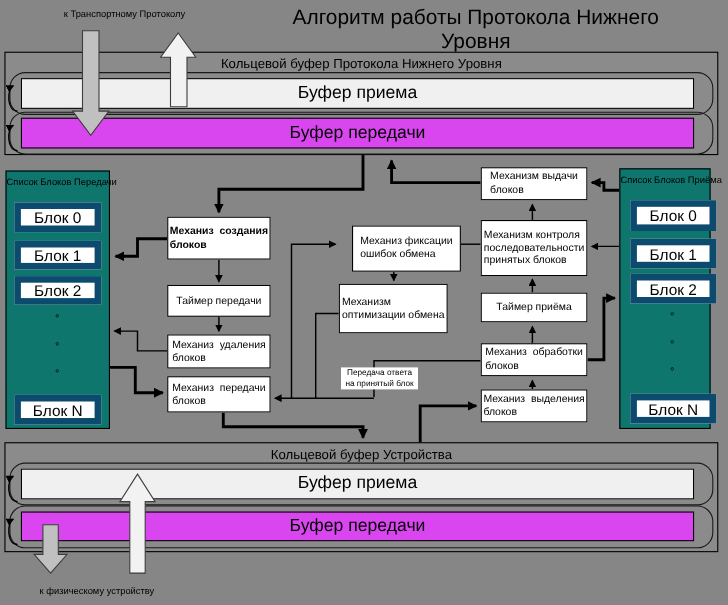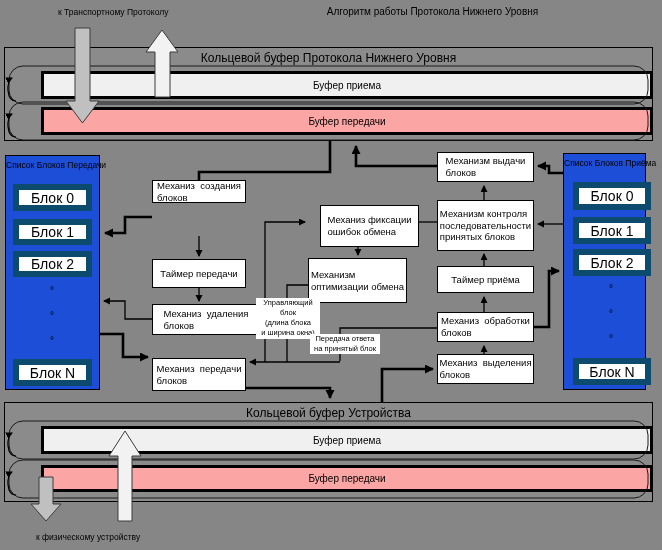--- a/index.html
+++ b/index.html
@@ -1,34 +1,34 @@
 <!DOCTYPE html>
 <html><head>
 <meta charset="utf-8">
 <style>
   html,body{margin:0;padding:0;}
   #page{
     position:relative;width:662px;height:550px;background:#868686;
     font-family:"Liberation Sans",sans-serif;color:#000;overflow:hidden;
   }
   .abs{position:absolute;}
-  .page-title{font-size:10px;text-align:center;}
+  .page-title{font-size:19px;text-align:center;}
   .tiny-label{font-size:8.5px;white-space:nowrap;}
   .container{
     position:absolute;background:#8b8b8b;border:1px solid #000;box-sizing:border-box;
   }
   .container-title{position:absolute;left:0;right:0;top:3px;text-align:center;font-size:12px;}
   .bar{
-    position:absolute;border:3px solid #000000;box-sizing:border-box;
-    display:flex;align-items:center;justify-content:center;font-size:10px;margin-left:22px;
+    position:absolute;border:1px solid #000000;box-sizing:border-box;
+    display:flex;align-items:center;justify-content:center;font-size:16px;
   }
   .bar.rx{background:#f0f0f0;}
-  .bar.tx{background:#fca5a5;}
+  .bar.tx{background:#d946ef;}
   .panel{
-    position:absolute;background:#1d4ed8;border:1px solid #000;box-sizing:border-box;z-index:10;
+    position:absolute;background:#0f766e;border:1px solid #000;box-sizing:border-box;z-index:10;
   }
   .panel-title{position:absolute;left:0;right:0;top:4px;text-align:center;font-size:8.5px;white-space:nowrap;}
   .block-item{
     position:absolute;background:#fff;border:6px solid #0c4a6e;box-sizing:border-box;
     display:flex;align-items:center;justify-content:center;font-size:14px;
   }
   .dot{position:absolute;font-size:10px;line-height:6px;text-align:center;width:10px;}
   .mech{
     position:absolute;background:#fff;border:1px solid #000;box-sizing:border-box;
     display:flex;align-items:center;justify-content:center;text-align:left;
@@ -77,48 +77,44 @@
     <div class="panel-title">Список Блоков Приёма</div>
     <div class="block-item" style="left:9px;top:28px;width:78px;height:28px;">Блок 0</div>
     <div class="block-item" style="left:9px;top:63px;width:78px;height:27px;">Блок 1</div>
     <div class="block-item" style="left:9px;top:95px;width:78px;height:27px;">Блок 2</div>
     <div class="dot" style="left:42px;top:132px;">°</div>
     <div class="dot" style="left:42px;top:157px;">°</div>
     <div class="dot" style="left:42px;top:182px;">°</div>
     <div class="block-item" style="left:9px;top:204px;width:78px;height:27px;">Блок N</div>
   </div>
 
-  <div class="mech" style="left:152px;top:180px;width:94px;height:23px;">Механиз  создания
+  <div class="mech" style="left:152px;top:197px;width:94px;height:39px;font-weight:bold;">Механиз  создания
 блоков</div>
   <div class="mech" style="left:152px;top:259px;width:94px;height:29px;">Таймер передачи</div>
-  <div class="mech" style="left:152px;top:304px;width:108px;height:31px;">Механиз  удаления
+  <div class="mech" style="left:152px;top:304px;width:94px;height:31px;">Механиз  удаления
 блоков</div>
-  <div class="mech" style="left:152px;top:342px;width:94px;height:33px;margin-top:16px;">Механиз  передачи
+  <div class="mech" style="left:152px;top:342px;width:94px;height:33px;">Механиз  передачи
 блоков</div>
 
   <div class="mech" style="left:308px;top:205px;width:99px;height:42px;margin-left:12px;">Механиз фиксации
 ошибок обмена</div>
   <div class="mech" style="left:308px;top:258px;width:99px;height:45px;">Механизм
 оптимизации обмена</div>
 
   <div class="mech" style="left:437px;top:152px;width:97px;height:30px;">Механизм выдачи
 блоков</div>
   <div class="mech" style="left:437px;top:266px;width:97px;height:27px;">Таймер приёма</div>
   <div class="mech" style="left:437px;top:200px;width:97px;height:51px;">Механизм контроля
 последовательности
 принятых блоков</div>
   <div class="mech" style="left:437px;top:312px;width:97px;height:30px;">Механиз  обработки
 блоков</div>
   <div class="mech" style="left:437px;top:354px;width:97px;height:30px;">Механиз  выделения
 блоков</div>
 
-  <div class="note" style="left:256px;top:298px;width:64px;">Управляющий
-блок
-(длина блока
-и ширина окна)</div>
   <div class="note" style="left:310px;top:334px;width:70px;">Передача ответа
 на принятый блок</div>
 
   <svg id="wires" width="662" height="550">
     <defs>
       <marker id="mt" markerUnits="userSpaceOnUse" markerWidth="10" markerHeight="10" refX="8" refY="4.5" orient="auto">
         <path d="M0,0 L9,4.5 L0,9 Z" fill="#000"></path>
       </marker>
       <marker id="mn" markerUnits="userSpaceOnUse" markerWidth="8" markerHeight="8" refX="6" refY="3.5" orient="auto">
         <path d="M0,0 L7,3.5 L0,7 Z" fill="#000"></path>

